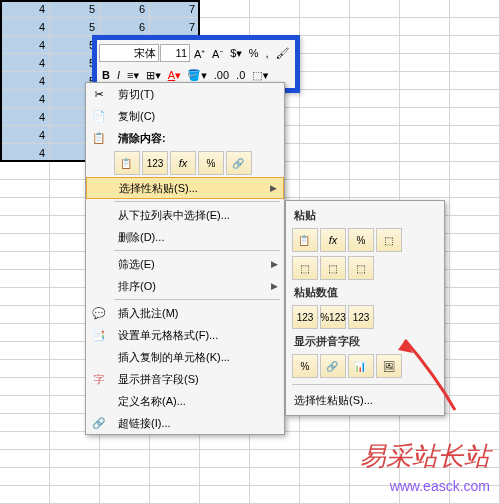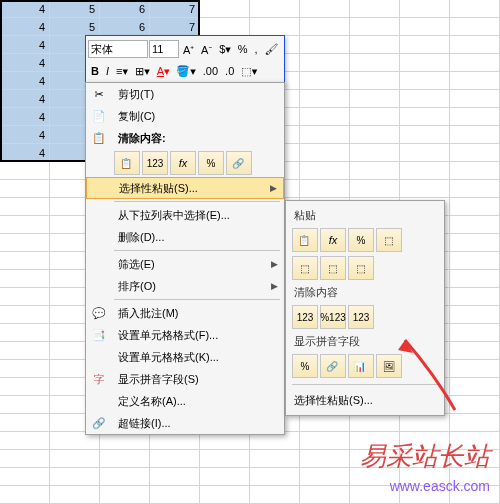--- a/index.html
+++ b/index.html
@@ -2,35 +2,35 @@
 <html><head>
 <meta charset="utf-8">
 <style>
 *{margin:0;padding:0;box-sizing:border-box;font-family:"Microsoft YaHei",SimSun,sans-serif;font-size:11px;}
 body{background:#fff;width:500px;height:504px;position:relative;overflow:hidden;}
 .grid{position:absolute;top:0;left:0;}
 .row{display:flex;height:18px;}
 .cell{width:50px;height:18px;border-right:1px solid #d4d4d4;border-bottom:1px solid #d4d4d4;text-align:right;padding-right:4px;line-height:18px;color:#000;}
 .sel{background:#b8d0e8;}
 .selborder{border:2px solid #000;position:absolute;top:0;left:0;width:200px;height:162px;pointer-events:none;}
-.mini-toolbar{position:absolute;top:35px;left:85px;background:#f5f5f5;border:1px solid #1d4ed8;padding:2px;box-shadow:2px 2px 4px rgba(0,0,0,0.2);}
+.mini-toolbar{position:absolute;top:35px;left:92px;background:#f5f5f5;border:5px solid #1d4ed8;padding:2px;box-shadow:2px 2px 4px rgba(0,0,0,0.2);text-align:right;}
 .tb-row{display:flex;align-items:center;height:22px;gap:1px;}
 .tb-sel{background:#fff;border:1px solid #abadb3;height:18px;padding:0 2px;line-height:16px;}
 .tb-btn{padding:2px 3px;cursor:pointer;display:inline-flex;align-items:center;}
 .ctx-menu{position:absolute;top:82px;left:85px;width:200px;background:#f5f5f5;border:1px solid #a0a0a0;box-shadow:2px 2px 5px rgba(0,0,0,0.3);}
 .ctx-item{display:flex;align-items:center;height:22px;cursor:pointer;}
 .ctx-item.sel{background:#fce8a5;border:1px solid #e8a33d;height:22px;}
 .ctx-icon{width:26px;text-align:center;font-size:11px;}
 .ctx-label{flex:1;padding-left:6px;}
 .ctx-arrow{padding-right:6px;font-size:9px;color:#555;}
 .ctx-sep{height:1px;background:#c5c5c5;margin:2px 4px 2px 28px;}
 .paste-opts{display:flex;gap:2px;padding:2px 2px 2px 28px;}
 .opt-btn{width:26px;height:24px;border:1px solid #c5c5c5;background:linear-gradient(#fdf5dd,#f6e8b8);display:flex;align-items:center;justify-content:center;font-size:10px;cursor:pointer;}
 .submenu{position:absolute;top:200px;left:285px;width:160px;background:#f5f5f5;border:1px solid #a0a0a0;box-shadow:2px 2px 5px rgba(0,0,0,0.3);padding:4px;}
-.sub-title{font-weight:normal;padding:3px 4px;color:#333;}
+.sub-title{font-weight:bold;padding:3px 4px;color:#333;}
 .sub-row{display:flex;gap:2px;padding:2px;}
 .arrow{position:absolute;top:335px;left:395px;width:70px;height:80px;}
 .arrow-line{stroke:#e53535;stroke-width:3;fill:none;}
 .arrow-head{fill:#e53535;}
 .wm1{position:absolute;bottom:30px;right:10px;font-family:"KaiTi",serif;font-size:26px;color:#d94545;font-style:italic;}
 .wm2{position:absolute;bottom:10px;right:10px;font-size:14px;color:#8b5cf6;}
 u{text-decoration:underline;}
 </style>
 </head>
 <body>
@@ -454,21 +454,21 @@
 <div class="ctx-item">
       <span class="ctx-icon">💬</span>
       <span class="ctx-label">插入批注(M)</span>
     </div>
 <div class="ctx-item">
       <span class="ctx-icon">📑</span>
       <span class="ctx-label">设置单元格格式(F)...</span>
     </div>
 <div class="ctx-item">
       <span class="ctx-icon"></span>
-      <span class="ctx-label">设置单元格格式(K)...</span>
+      <span class="ctx-label">插入复制的单元格(K)...</span>
     </div>
 <div class="ctx-item">
       <span class="ctx-icon" style="color:#c55">字</span>
       <span class="ctx-label">显示拼音字段(S)</span>
     </div>
 <div class="ctx-item">
       <span class="ctx-icon"></span>
       <span class="ctx-label">定义名称(A)...</span>
     </div>
 <div class="ctx-item">
@@ -485,21 +485,21 @@
         <i>fx</i>
       </div>
 <div class="opt-btn">%</div>
 <div class="opt-btn">⬚</div>
 </div>
 <div class="sub-row">
 <div class="opt-btn">⬚</div>
 <div class="opt-btn">⬚</div>
 <div class="opt-btn">⬚</div>
 </div>
-<div class="sub-title">清除内容</div>
+<div class="sub-title">粘贴数值</div>
 <div class="sub-row">
 <div class="opt-btn">123</div>
 <div class="opt-btn">%123</div>
 <div class="opt-btn">123</div>
 </div>
 <div class="sub-title">显示拼音字段</div>
 <div class="sub-row">
 <div class="opt-btn">%</div>
 <div class="opt-btn">🔗</div>
 <div class="opt-btn">📊</div>

